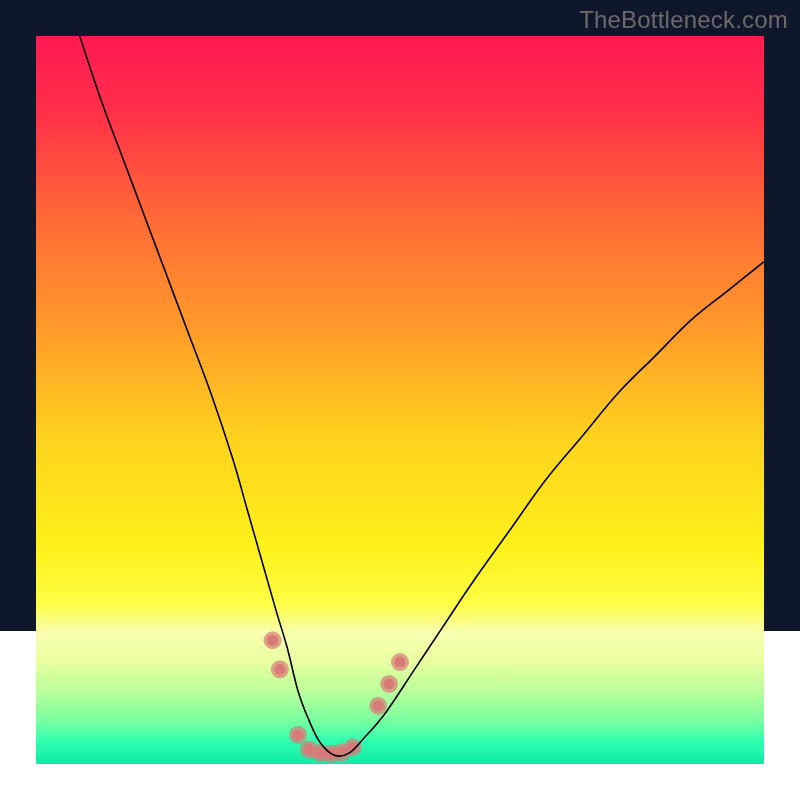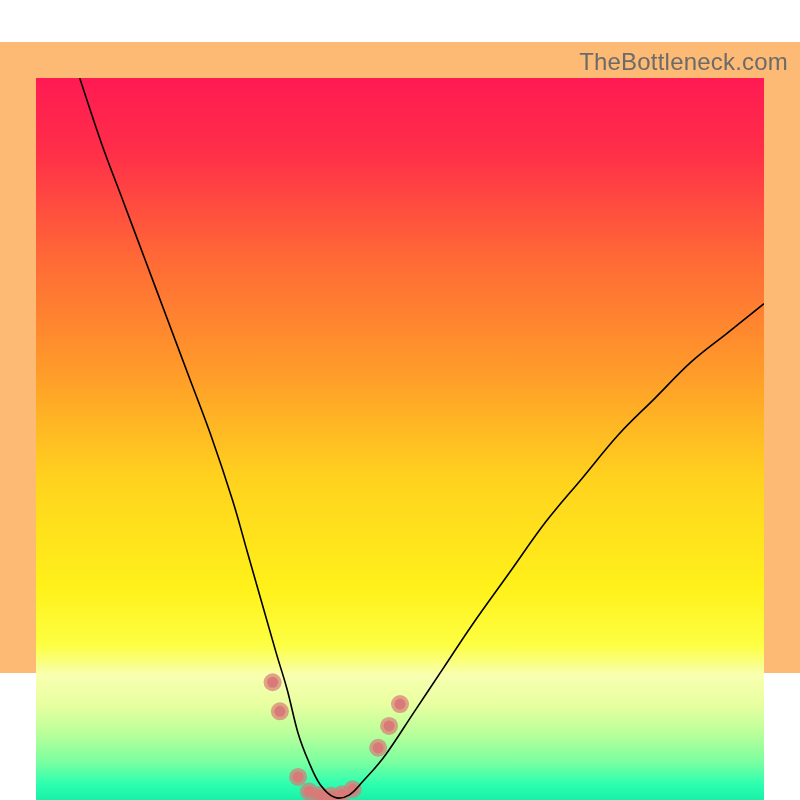--- a/index.html
+++ b/index.html
@@ -6,23 +6,22 @@
     margin: 0;
     padding: 0;
     width: 800px;
     height: 800px;
     overflow: hidden;
     font-family: Arial, Helvetica, sans-serif;
   }
   .frame {
     width: 800px;
     height: 631px;
-    background: #fdba74;
+    background: #0f172a;
     position: relative;
-    margin-top: 42px;
   }
   .watermark {
     position: absolute;
     top: 6px;
     right: 12px;
     color: #6b6b6b;
     font-size: 24px;
     font-weight: 500;
     letter-spacing: 0.2px;
     z-index: 10;

